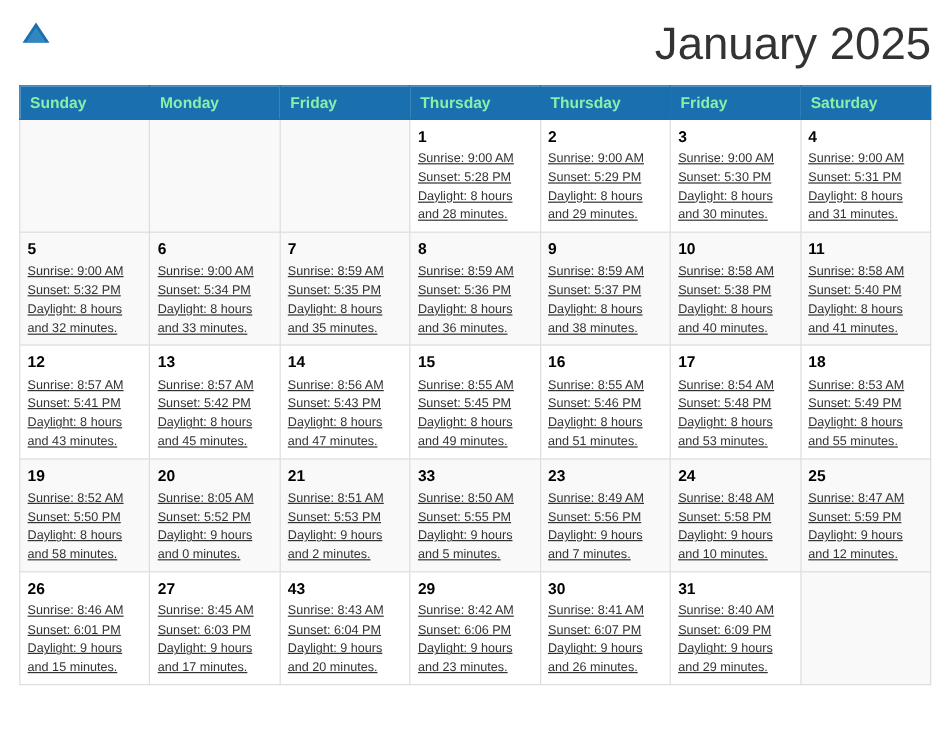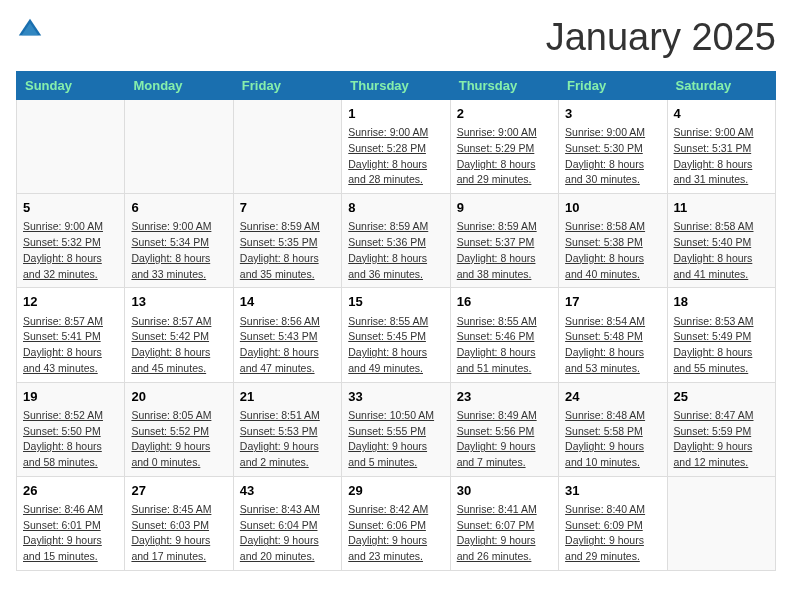--- a/index.html
+++ b/index.html
@@ -266,21 +266,21 @@
         </td>
         <td>
           <span class="day-number">21</span>
           <div class="day-info">Sunrise: 8:51 AM
 Sunset: 5:53 PM
 Daylight: 9 hours
 and 2 minutes.</div>
         </td>
         <td>
           <span class="day-number">33</span>
-          <div class="day-info">Sunrise: 10:50 AM
+          <div class="day-info">Sunrise: 8:50 AM
 Sunset: 5:55 PM
 Daylight: 9 hours
 and 5 minutes.</div>
         </td>
         <td>
           <span class="day-number">23</span>
           <div class="day-info">Sunrise: 8:49 AM
 Sunset: 5:56 PM
 Daylight: 9 hours
 and 7 minutes.</div>

